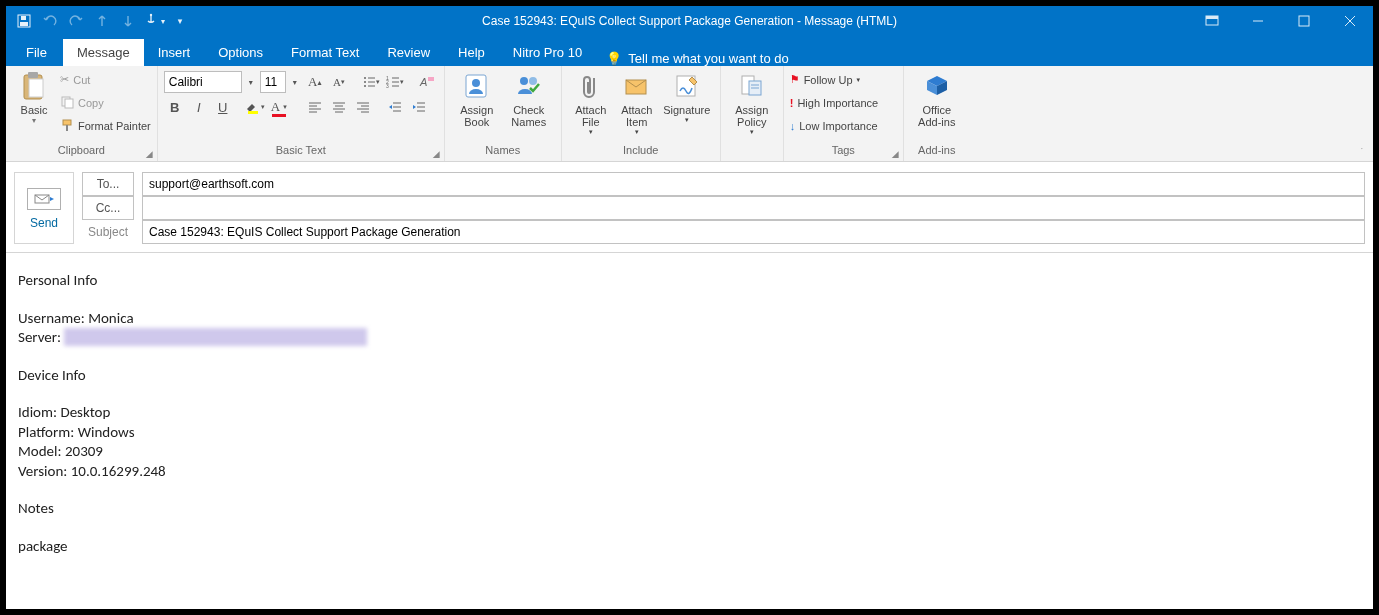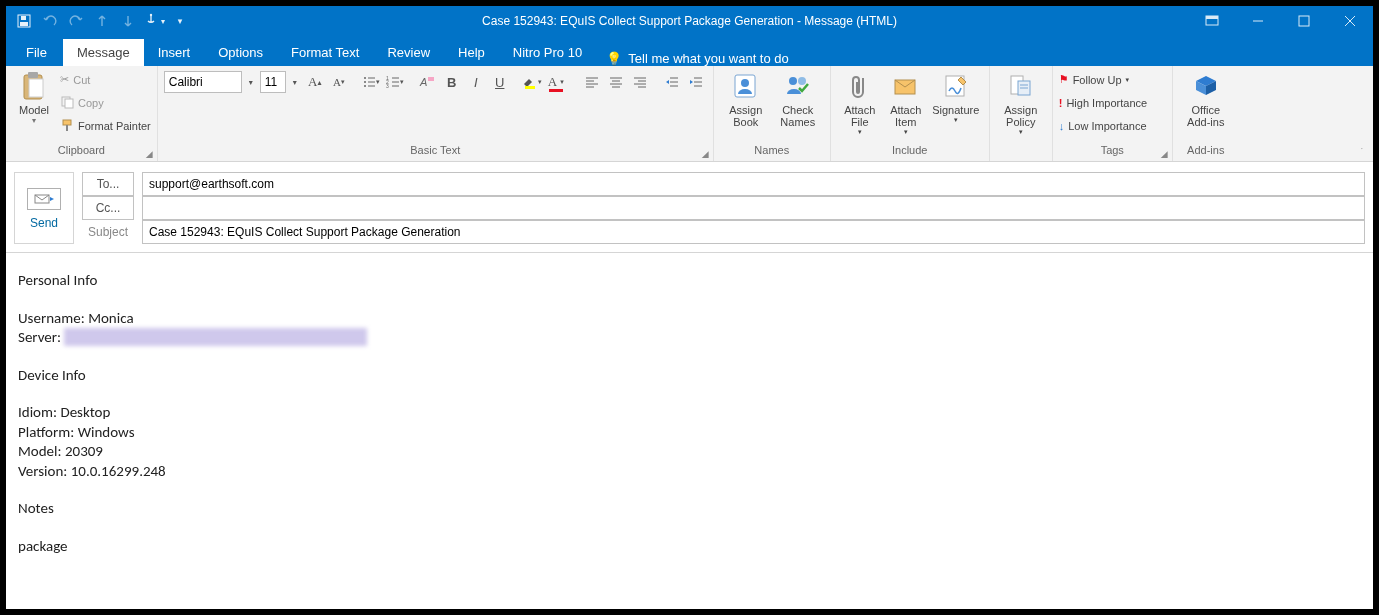--- a/index.html
+++ b/index.html
@@ -151,21 +151,21 @@
     <div class="group">
       <div class="group-body">
         <div class="bigbtn" style="width:44px;">
           <div class="ico">
               <svg width="28" height="30">
                 <rect x="4" y="4" width="18" height="24" rx="2" fill="#d9b679" stroke="#b38f4e"></rect>
                 <rect x="8" y="1" width="10" height="6" rx="1" fill="#a7a7a7"></rect>
                 <rect x="9" y="8" width="14" height="18" fill="#fff" stroke="#ccc"></rect>
               </svg>
             </div>
-          <span>Model</span>
+          <span>Basic</span>
           <span style="font-size:8px;color:#777;">▾</span>
         </div>
         <div class="col" style="margin-left:4px;">
           <div class="smallrow">
               <span>✂</span>
               <span>Cut</span>
             </div>
           <div class="smallrow">
               <span><svg width="14" height="14">
                   <rect x="2" y="2" width="8" height="9" fill="none" stroke="#bbb"></rect>
@@ -180,21 +180,21 @@
                 </svg></span>
               <span>Format Painter</span>
             </div>
         </div>
       </div>
       <div class="group-label">Clipboard</div>
       <div class="launcher">◢</div>
     </div>
 
     <div class="group" style="min-width:270px;">
-      <div class="group-body" style="gap:3px; padding-top:3px;">
+      <div class="group-body" style="flex-direction:column; gap:3px; padding-top:3px;">
         <div class="btnrow">
           <input class="fontbox" style="width: 78px;" value="Calibri">
           <span class="sq" style="width:14px;font-size:8px;">▾</span>
           <input class="fontbox" style="width: 26px;" value="11">
           <span class="sq" style="width:14px;font-size:8px;">▾</span>
           <span class="sq" style="font-family:serif;">A<sup style="font-size:8px;">▴</sup></span>
           <span class="sq" style="font-family:serif;font-size:11px;">A<sup style="font-size:7px;">▾</sup></span>
           <span style="width:6px;"></span>
           <span class="sq">
               <svg width="14" height="14">

